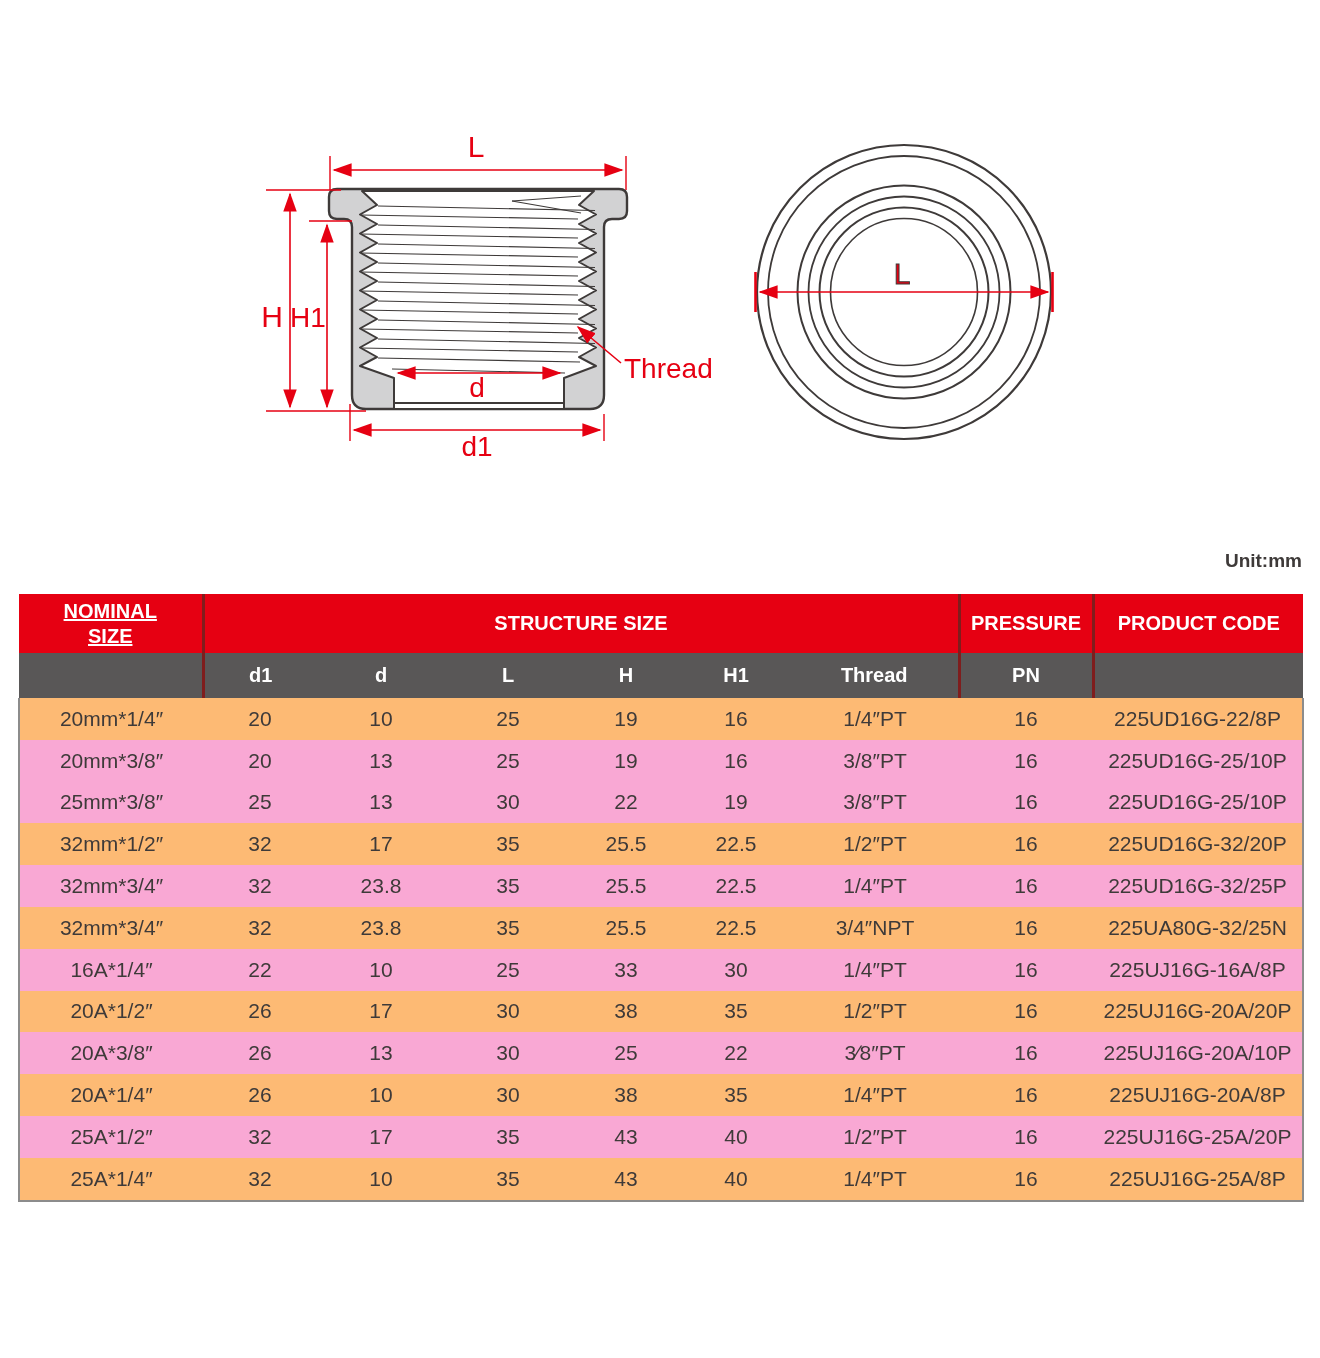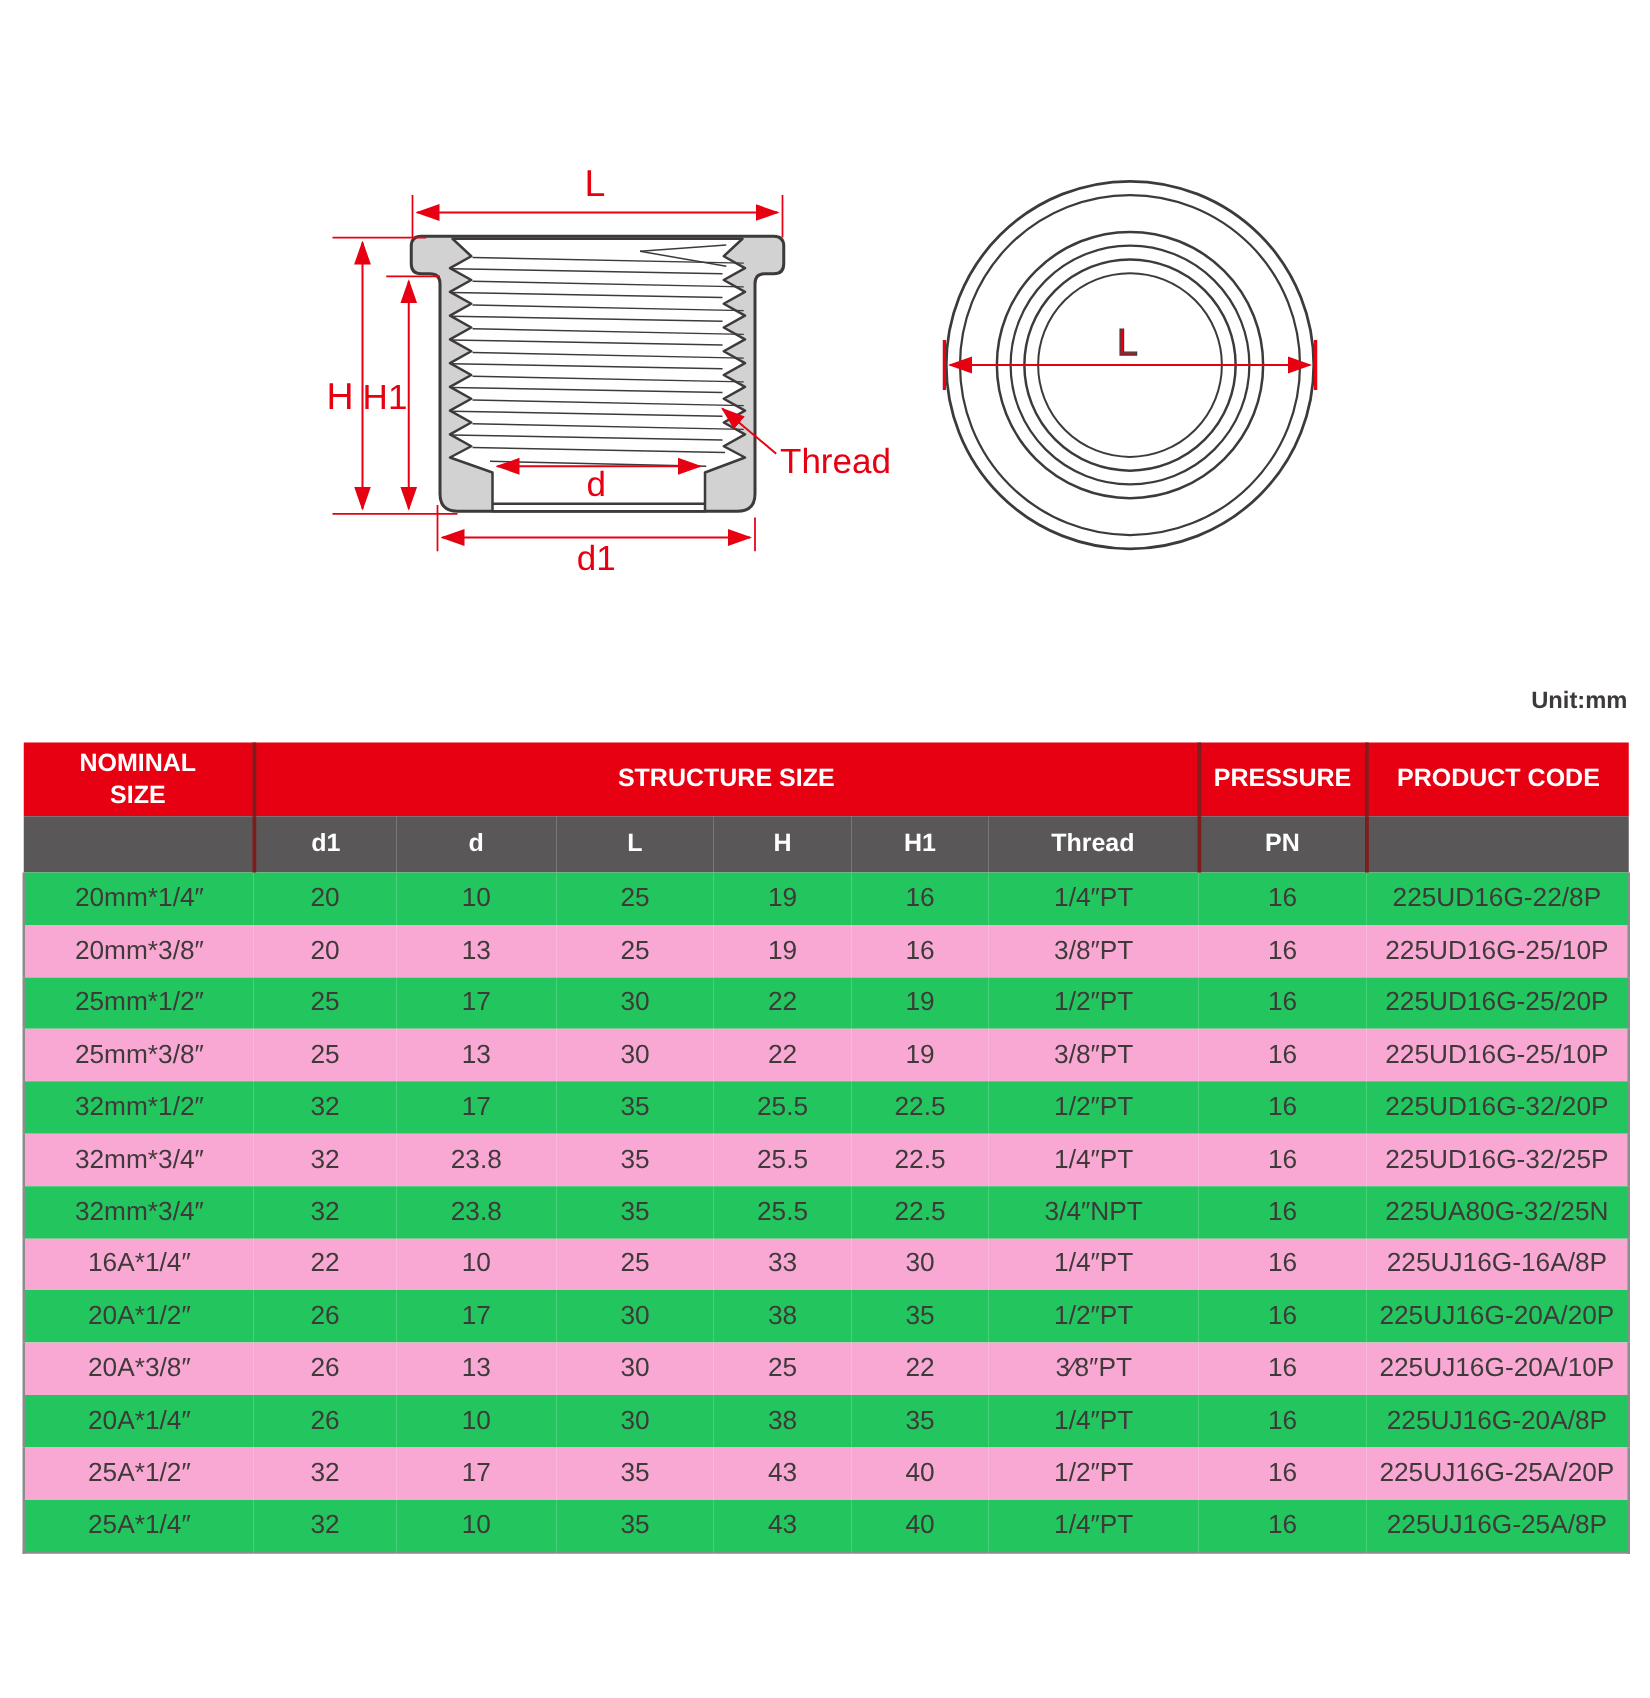--- a/index.html
+++ b/index.html
@@ -18,28 +18,28 @@
   table.spec {
     position:absolute; left:18px; top:594px; width:1284px;
     border-collapse:collapse; table-layout:fixed;
   }
   table.spec th, table.spec td { padding:0; margin:0; }
 
   thead tr.head-red th {
     background:#e60012; color:#ffffff; font-weight:bold;
     font-size:20px; height:59px; text-align:center; vertical-align:middle;
   }
-  thead tr.head-red th.nom { white-space:pre-line; line-height:1.25; }
+  thead tr.head-red th.nom { white-space:pre-line; line-height:1.25;text-decoration:underline; }
   thead tr.head-sub th {
     background:#595757; color:#ffffff; font-weight:bold;
     font-size:20px; height:45px; text-align:center; vertical-align:middle;
   }
   .sep { border-left:3px solid #7f1d1d; }
 
-  tbody tr { background:#22c55e; }
+  tbody tr { background:#fdba74; }
   tbody tr.alt { background:#f9a8d4; }
   tbody td {
     height:41.8px; font-size:21px; color:#3e3a39;
     text-align:center; vertical-align:middle;
   }
   tbody td:first-child  { border-left:2px solid #8c8c8c; }
   tbody td:last-child   { border-right:2px solid #8c8c8c; }
   tbody tr:last-child td{ border-bottom:2px solid #8c8c8c; }
 </style>
 </head>
@@ -195,31 +195,20 @@
           <td>20mm*3/8″</td>
           <td>20</td>
           <td>13</td>
           <td>25</td>
           <td>19</td>
           <td>16</td>
           <td>3/8″PT</td>
           <td>16</td>
           <td>225UD16G-25/10P</td>
         </tr>
-        <tr>
-          <td>25mm*1/2″</td>
-          <td>25</td>
-          <td>17</td>
-          <td>30</td>
-          <td>22</td>
-          <td>19</td>
-          <td>1/2″PT</td>
-          <td>16</td>
-          <td>225UD16G-25/20P</td>
-        </tr>
         <tr class="alt">
           <td>25mm*3/8″</td>
           <td>25</td>
           <td>13</td>
           <td>30</td>
           <td>22</td>
           <td>19</td>
           <td>3/8″PT</td>
           <td>16</td>
           <td>225UD16G-25/10P</td>

